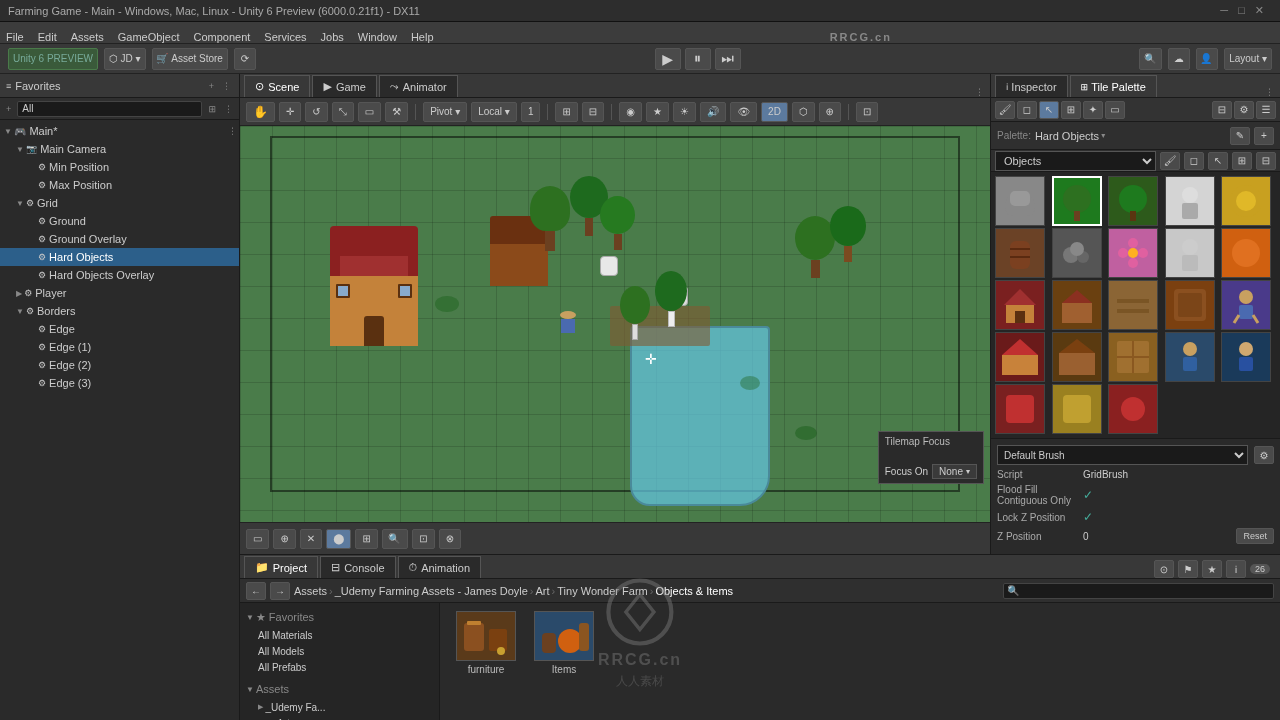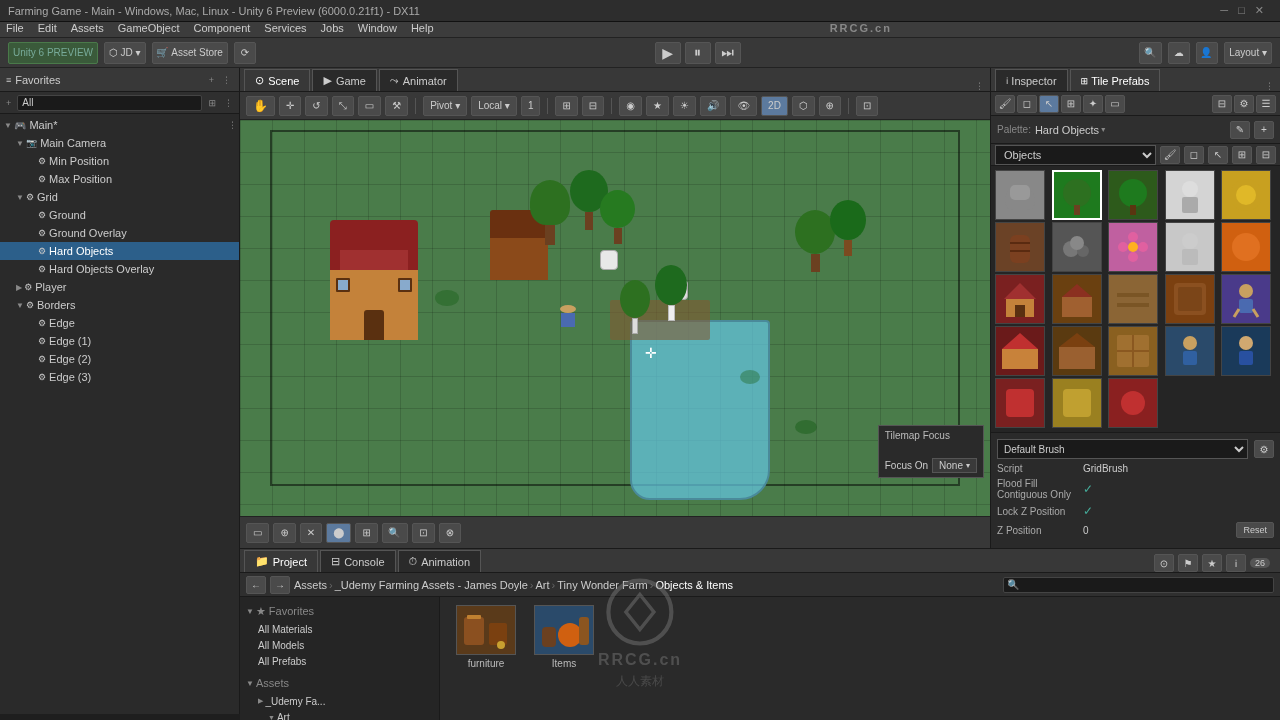--- a/index.html
+++ b/index.html
@@ -7,21 +7,21 @@
 
     
     #title-bar {
       height: 22px; background: #2d2d2d; display: flex; align-items: center; padding: 0 8px;
       font-size: 11px; color: #aaa; border-bottom: 1px solid #111;
     }
     #title-bar span { margin-right: 4px; }
 
     
     #menu-bar {
-      height: 16px; background: #3c3c3c; display: flex; align-items: flex-start; padding: 0 6px;
+      height: 22px; background: #3c3c3c; display: flex; align-items: flex-end; padding: 0 6px;
       font-size: 11px; color: #ccc; border-bottom: 1px solid #222; gap: 14px;
     }
     #menu-bar span { cursor: pointer; }
 
     
     #toolbar {
       height: 30px; background: #383838; display: flex; align-items: center; padding: 0 8px;
       border-bottom: 1px solid #222; gap: 6px;
     }
     .toolbar-btn {
@@ -540,21 +540,21 @@
       </div>
 
       <div id="right-panel">
         <div id="right-tabs">
           <div class="right-tab">
             <span style="font-size:9px;margin-right:3px;">ℹ</span>
             <span>Inspector</span>
           </div>
           <div class="right-tab active">
             <span style="font-size:9px;margin-right:3px;">⊞</span>
-            <span>Tile Prefabs</span>
+            <span>Tile Palette</span>
           </div>
           <div style="flex:1"></div>
           <button class="h-row-btn">⋮</button>
         </div>
 
         <div id="inspector-toolbar">
           <div class="ins-btn">🖌</div>
           <div class="ins-btn">◻</div>
           <div class="ins-btn active" style="background:#5c7a9e;">↖</div>
           <div class="ins-btn">⊞</div>

